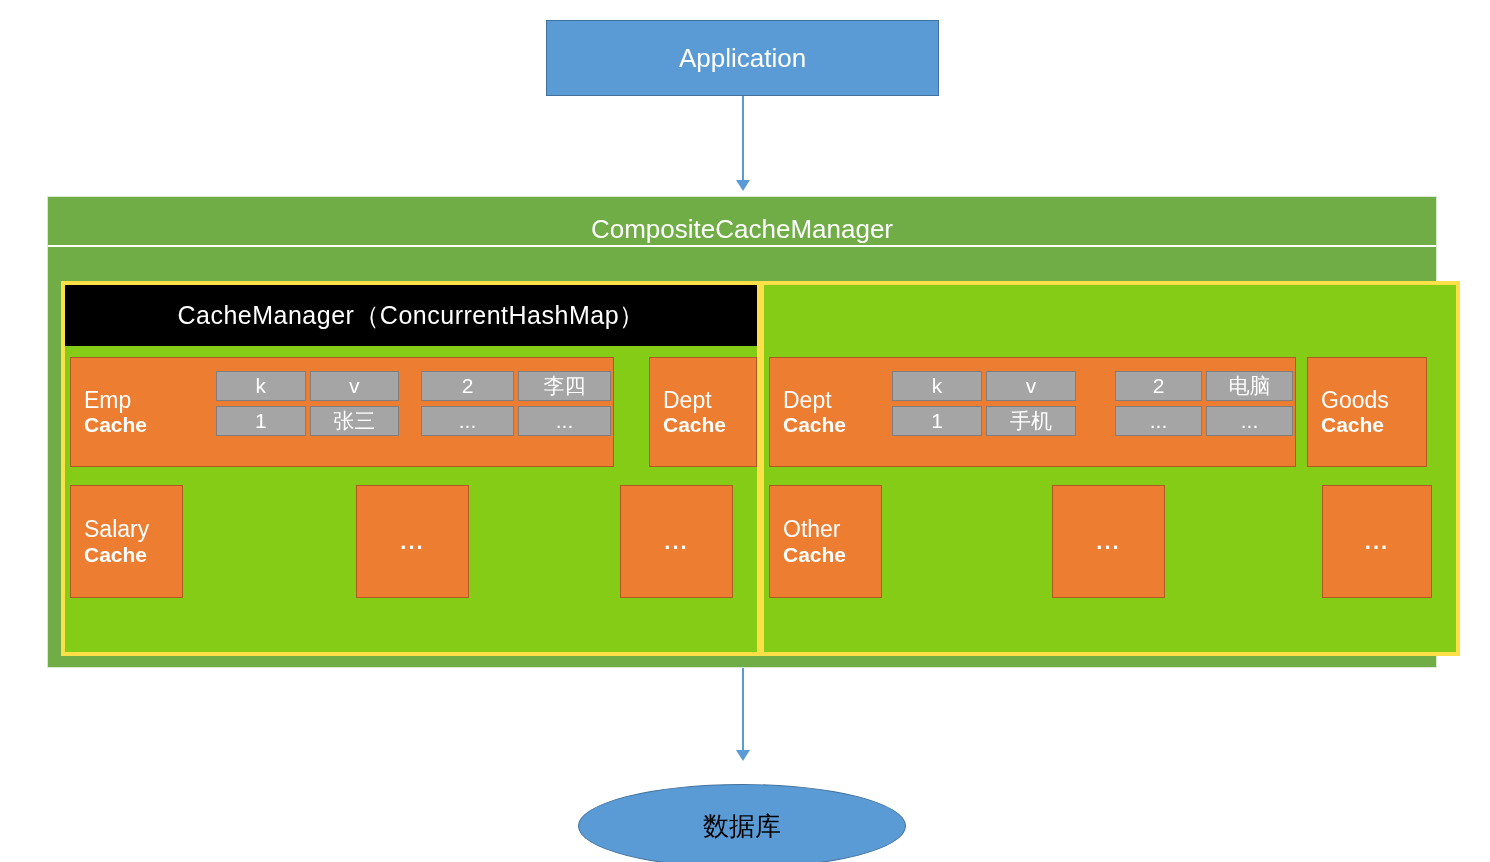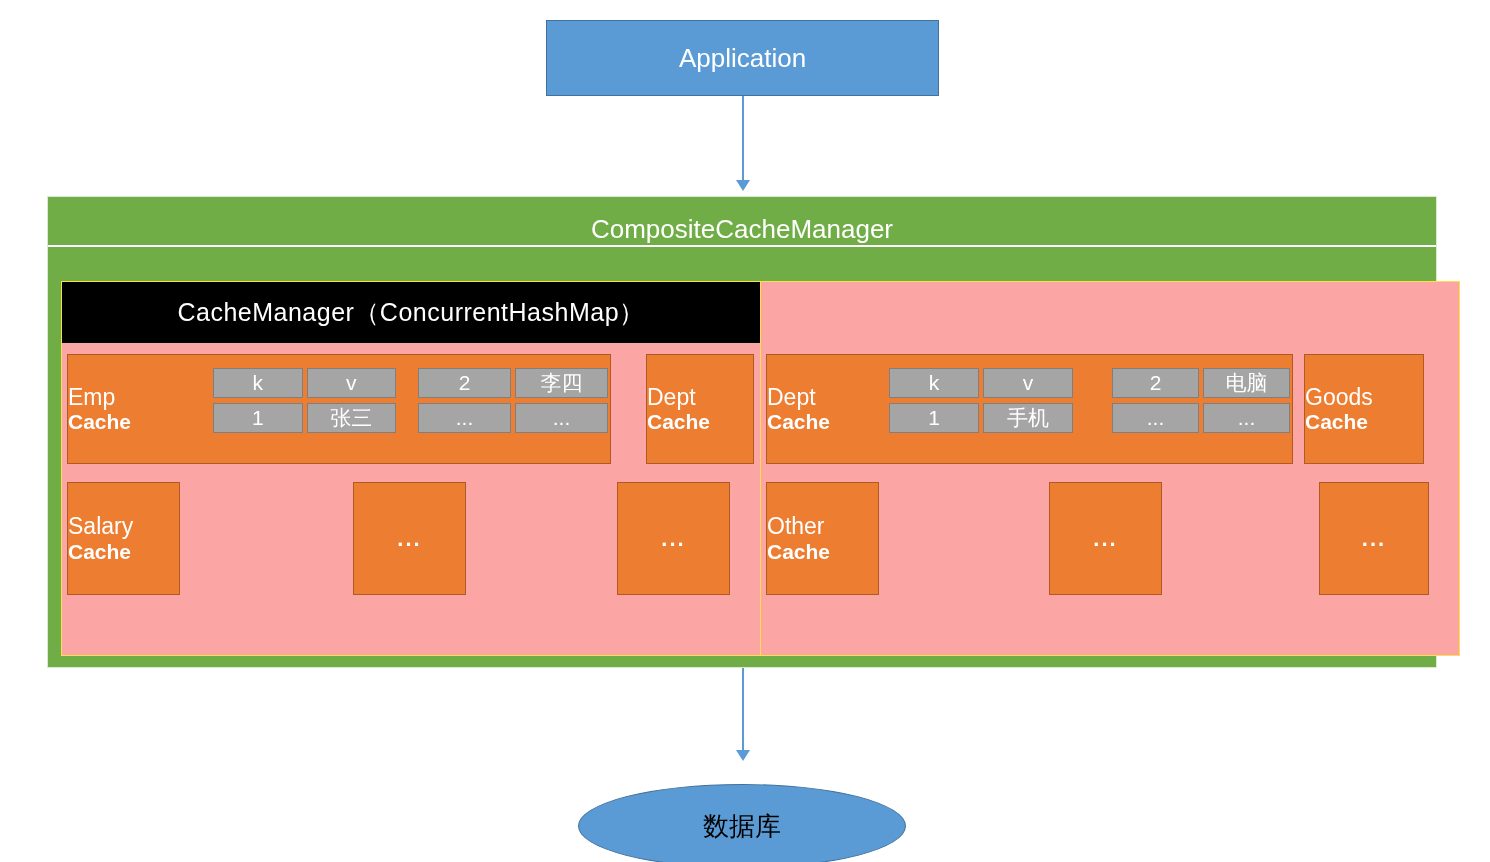--- a/index.html
+++ b/index.html
@@ -54,22 +54,22 @@
     left: 0; top: 0; width: 100%; height: 48px;
     display: flex; align-items: flex-end; justify-content: center;
     color: #ffffff;
     font-size: 26px;
     border-bottom: 2px solid #ffffff;
   }
 
   
   .manager-panel {
     top: 84px; width: 700px; height: 375px;
-    background: #fca5a5;
-    border: 1px solid #fde047;
+    background: #84cc16;
+    border: 4px solid #fde047;
   }
   #panel-left  { left: 13px; }
   #panel-right { left: 712px; }
 
   .manager-header {
     position: absolute;
     left: 0; top: 0; width: 100%; height: 61px;
     background: #000000;
     display: flex; align-items: center; justify-content: center;
     color: #ffffff;
@@ -91,20 +91,21 @@
     background: #ED7D31;
     border: 1px solid #AE5A21;
     box-sizing: border-box;
     color: #ffffff;
   }
   .cache-label {
     display: flex;
     flex-direction: column;
     align-items: flex-start;
     justify-content: center;
+    padding-left: 13px;
     line-height: 1.15;
   }
   .cache-label .ln1 { font-size: 23px; font-weight: 400; }
   .cache-label .ln2 { font-size: 21px; font-weight: bold; }
 
   .dots {
     display: flex; align-items: center; justify-content: center;
     font-size: 22px; font-weight: bold; letter-spacing: 2px;
     color: #ffffff;
   }

